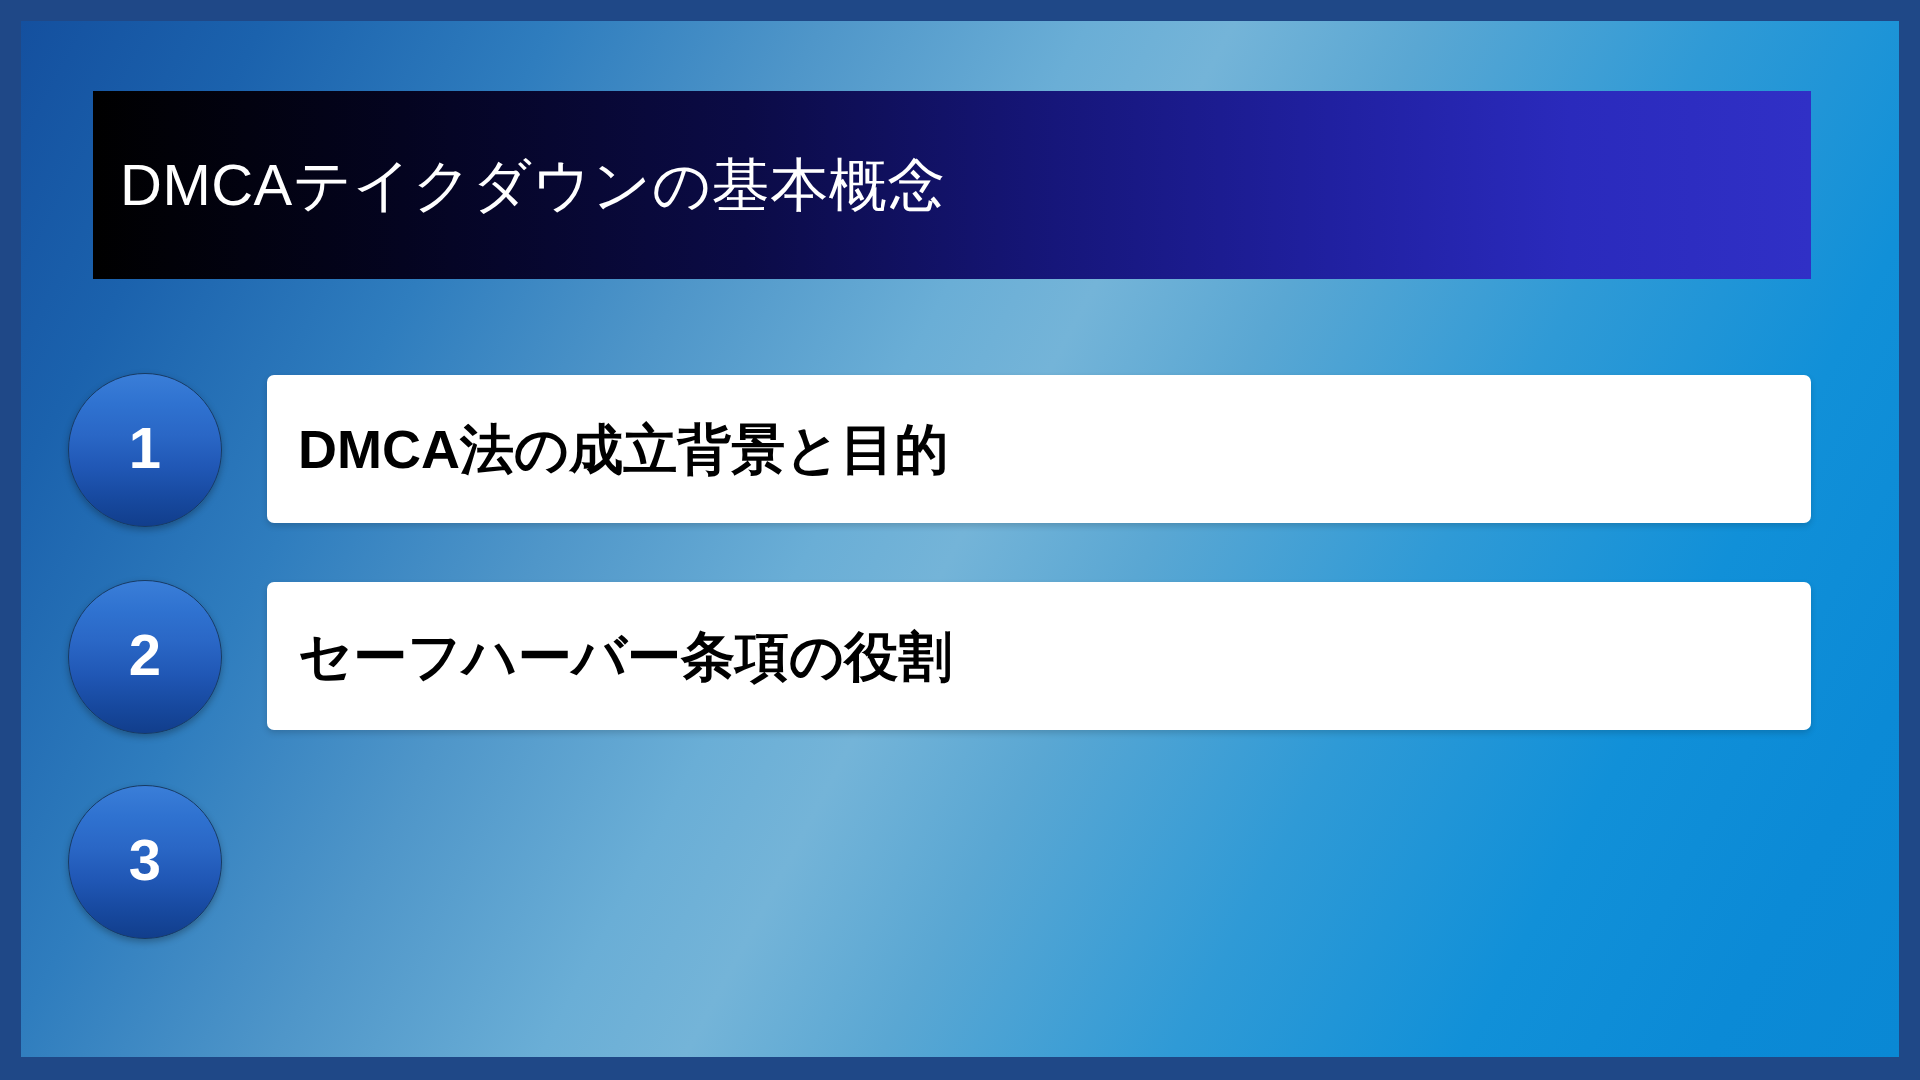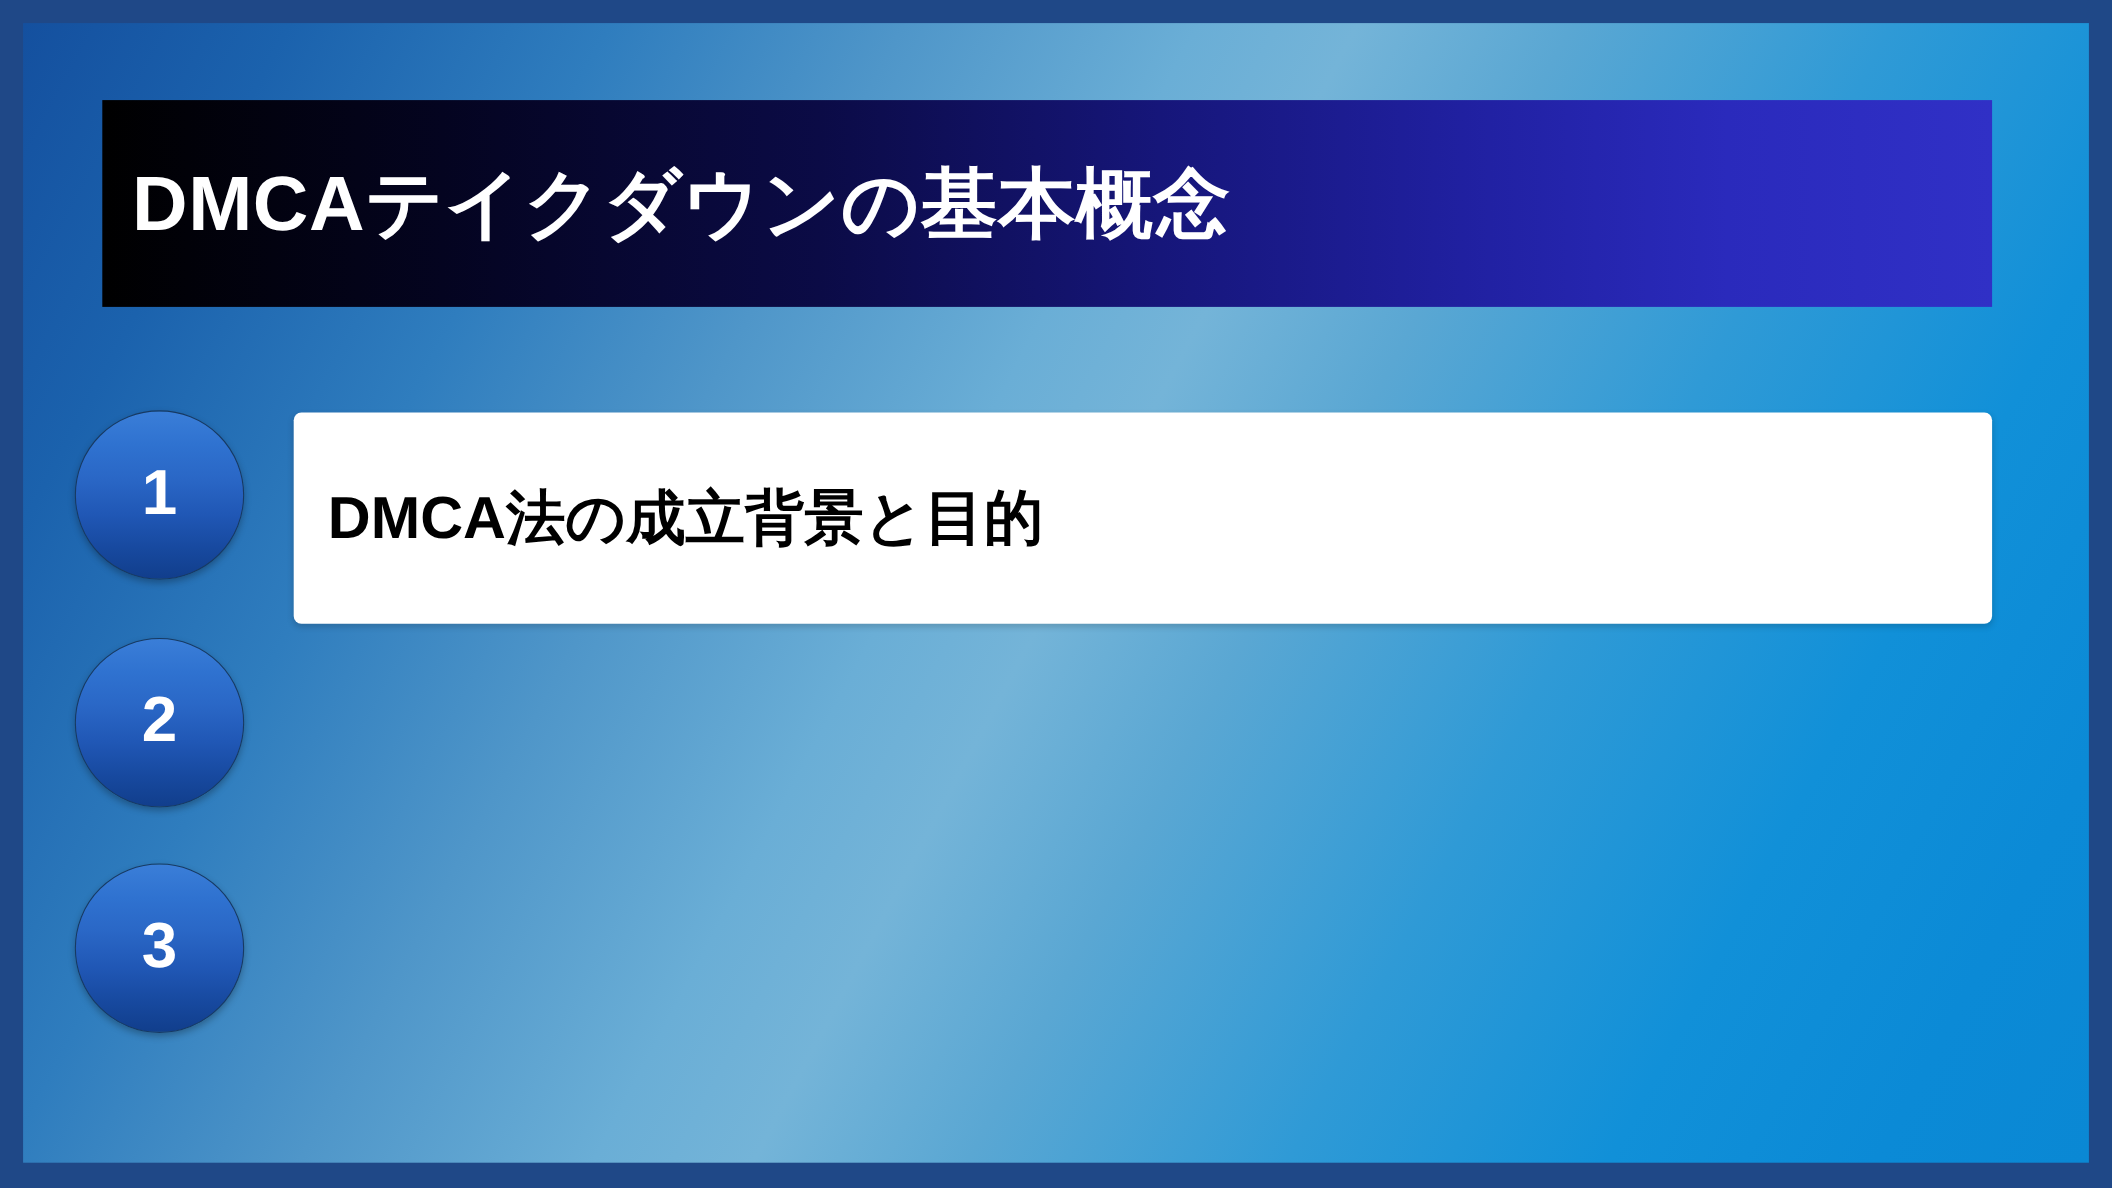--- a/index.html
+++ b/index.html
@@ -59,22 +59,22 @@
         #16167a 56%,
         #2020a0 72%,
         #2a2abc 86%,
         #3030c6 100%);
     display: flex;
     align-items: center;
   }
   .title-text {
     margin-left: 27px;
     color: #ffffff;
-    font-size: 70px;
-    font-weight: bold;
+    font-size: 58px;
+    font-weight: normal;
     letter-spacing: 0.5px;
     line-height: 1.1;
     white-space: nowrap;
   }
 
   
   .rows {
     position: absolute;
     left: 0;
     top: 0;
@@ -120,21 +120,21 @@
     line-height: 1;
     position: relative;
     top: -2px;
   }
 
   .card {
     position: absolute;
     left: 246px;           
     top: 0;
     width: 1544px;         
-    height: 192px;
+    height: 148px;
     background: #ffffff;
     border-radius: 7px;
     box-shadow: 0 3px 6px rgba(0,0,0,0.16);
     display: flex;
     align-items: center;
     box-sizing: border-box;
   }
   .card-text {
     margin-left: 31px;
     color: #000000;
@@ -162,20 +162,23 @@
         </div>
         <div class="card">
           <span class="card-text">DMCA法の成立背景と目的</span>
         </div>
       </div>
 
       <div class="row row-2">
         <div class="badge">
           <span class="badge-num">2</span>
         </div>
+        <div class="card">
+          <span class="card-text">セーフハーバー条項の役割</span>
+        </div>
       </div>
 
       <div class="row row-3">
         <div class="badge">
           <span class="badge-num">3</span>
         </div>
       </div>
 
     </div>
   </div>

